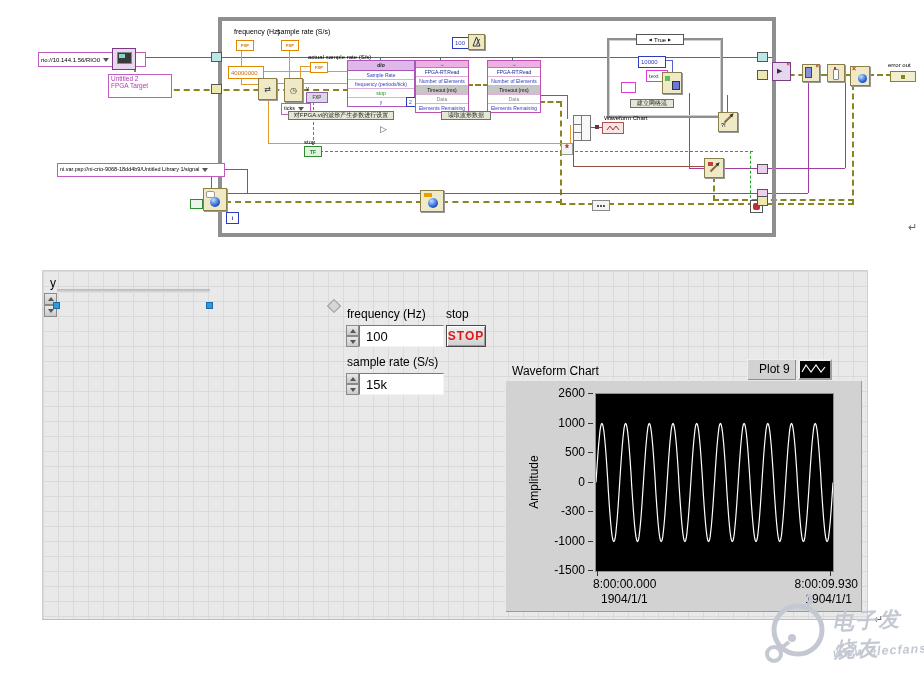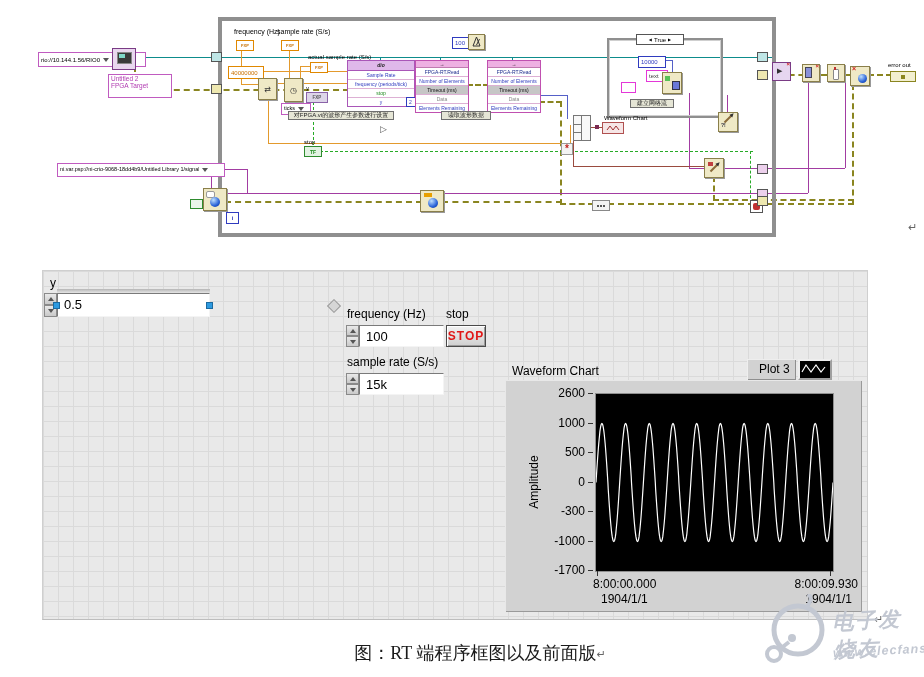--- a/index.html
+++ b/index.html
@@ -332,21 +332,20 @@
   <div class="fplabel" style="left:50px;top:276px">y</div>
   <div class="abs" style="left:57px;top:289px;width:153px;height:4px;background:linear-gradient(#b5b5b5,#e6e6e6)"></div>
   <div class="spinner" style="left:44px;top:293px;height:24px">
     <span class="spbtn">
         <i class="up"></i>
       </span>
     <span class="spbtn">
         <i class="dn"></i>
       </span>
   </div>
-  <div class="numfield" style="left:57px;top:293px;width:153px;height:24px">0.5</div>
   <i class="handle" style="left:53px;top:302px"></i>
   <i class="handle" style="left:206px;top:302px"></i>
   <i class="diamond" style="left:329px;top:301px"></i>
 
   <div class="fplabel" style="left:347px;top:307px">frequency (Hz)</div>
   <div class="spinner" style="left:346px;top:325px;height:22px">
     <span class="spbtn">
         <i class="up"></i>
       </span>
     <span class="spbtn">
@@ -364,21 +363,21 @@
         <i class="up"></i>
       </span>
     <span class="spbtn">
         <i class="dn"></i>
       </span>
   </div>
   <div class="numfield" style="left:359px;top:373px;width:85px;height:22px">15k</div>
 
   <div class="fplabel" style="left:512px;top:364px">Waveform Chart</div>
   <div class="legend">
-    <span class="legendtxt">Plot 3</span>
+    <span class="legendtxt">Plot 9</span>
     <span class="legendicon">
       <svg width="26" height="13">
           <polyline points="2,10 6,3 11,10 16,3 21,10 25,5" fill="none" stroke="#fff" stroke-width="1.2"></polyline>
         </svg>
     </span>
   </div>
   <div class="chartbox"></div>
   <div class="fplabel" style="left:534px;top:482px;transform:translate(-50%,-50%) rotate(-90deg);transform-origin:center">Amplitude</div>
   <div>
       <div class="ytick" style="left: 505px; top: 386px;">2600</div>
@@ -386,40 +385,37 @@
       <div class="ytick" style="left: 505px; top: 415.5px;">1000</div>
       <i class="ytickdash" style="left: 588px; top: 422.5px;"></i>
       <div class="ytick" style="left: 505px; top: 445px;">500</div>
       <i class="ytickdash" style="left: 588px; top: 452px;"></i>
       <div class="ytick" style="left: 505px; top: 474.5px;">0</div>
       <i class="ytickdash" style="left: 588px; top: 481.5px;"></i>
       <div class="ytick" style="left: 505px; top: 504px;">-300</div>
       <i class="ytickdash" style="left: 588px; top: 511px;"></i>
       <div class="ytick" style="left: 505px; top: 533.5px;">-1000</div>
       <i class="ytickdash" style="left: 588px; top: 540.5px;"></i>
-      <div class="ytick" style="left: 505px; top: 563px;">-1700</div>
+      <div class="ytick" style="left: 505px; top: 563px;">-1500</div>
       <i class="ytickdash" style="left: 588px; top: 570px;"></i>
     </div>
   <div class="plot">
     <svg id="wave" width="237" height="177">
       <polyline id="sinepoly" fill="none" stroke="#fff" stroke-width="1.2" points="0.0,88.5 0.4,82.3 0.8,76.2 1.2,70.3 1.6,64.5 2.0,59.0 2.4,53.8 2.8,49.0 3.2,44.7 3.6,40.8 3.9,37.4 4.3,34.6 4.7,32.4 5.1,30.8 5.5,29.8 5.9,29.5 6.3,29.8 6.7,30.8 7.1,32.4 7.5,34.6 7.9,37.4 8.3,40.8 8.7,44.7 9.1,49.0 9.5,53.8 9.9,59.0 10.3,64.5 10.7,70.3 11.1,76.2 11.5,82.3 11.9,88.5 12.2,94.7 12.6,100.8 13.0,106.7 13.4,112.5 13.8,118.0 14.2,123.2 14.6,128.0 15.0,132.3 15.4,136.2 15.8,139.6 16.2,142.4 16.6,144.6 17.0,146.2 17.4,147.2 17.8,147.5 18.2,147.2 18.6,146.2 19.0,144.6 19.4,142.4 19.8,139.6 20.1,136.2 20.5,132.3 20.9,128.0 21.3,123.2 21.7,118.0 22.1,112.5 22.5,106.7 22.9,100.8 23.3,94.7 23.7,88.5 24.1,82.3 24.5,76.2 24.9,70.3 25.3,64.5 25.7,59.0 26.1,53.8 26.5,49.0 26.9,44.7 27.3,40.8 27.7,37.4 28.0,34.6 28.4,32.4 28.8,30.8 29.2,29.8 29.6,29.5 30.0,29.8 30.4,30.8 30.8,32.4 31.2,34.6 31.6,37.4 32.0,40.8 32.4,44.7 32.8,49.0 33.2,53.8 33.6,59.0 34.0,64.5 34.4,70.3 34.8,76.2 35.2,82.3 35.5,88.5 35.9,94.7 36.3,100.8 36.7,106.7 37.1,112.5 37.5,118.0 37.9,123.2 38.3,128.0 38.7,132.3 39.1,136.2 39.5,139.6 39.9,142.4 40.3,144.6 40.7,146.2 41.1,147.2 41.5,147.5 41.9,147.2 42.3,146.2 42.7,144.6 43.1,142.4 43.4,139.6 43.8,136.2 44.2,132.3 44.6,128.0 45.0,123.2 45.4,118.0 45.8,112.5 46.2,106.7 46.6,100.8 47.0,94.7 47.4,88.5 47.8,82.3 48.2,76.2 48.6,70.3 49.0,64.5 49.4,59.0 49.8,53.8 50.2,49.0 50.6,44.7 51.0,40.8 51.4,37.4 51.7,34.6 52.1,32.4 52.5,30.8 52.9,29.8 53.3,29.5 53.7,29.8 54.1,30.8 54.5,32.4 54.9,34.6 55.3,37.4 55.7,40.8 56.1,44.7 56.5,49.0 56.9,53.8 57.3,59.0 57.7,64.5 58.1,70.3 58.5,76.2 58.9,82.3 59.3,88.5 59.6,94.7 60.0,100.8 60.4,106.7 60.8,112.5 61.2,118.0 61.6,123.2 62.0,128.0 62.4,132.3 62.8,136.2 63.2,139.6 63.6,142.4 64.0,144.6 64.4,146.2 64.8,147.2 65.2,147.5 65.6,147.2 66.0,146.2 66.4,144.6 66.8,142.4 67.1,139.6 67.5,136.2 67.9,132.3 68.3,128.0 68.7,123.2 69.1,118.0 69.5,112.5 69.9,106.7 70.3,100.8 70.7,94.7 71.1,88.5 71.5,82.3 71.9,76.2 72.3,70.3 72.7,64.5 73.1,59.0 73.5,53.8 73.9,49.0 74.3,44.7 74.7,40.8 75.0,37.4 75.4,34.6 75.8,32.4 76.2,30.8 76.6,29.8 77.0,29.5 77.4,29.8 77.8,30.8 78.2,32.4 78.6,34.6 79.0,37.4 79.4,40.8 79.8,44.7 80.2,49.0 80.6,53.8 81.0,59.0 81.4,64.5 81.8,70.3 82.2,76.2 82.6,82.3 82.9,88.5 83.3,94.7 83.7,100.8 84.1,106.7 84.5,112.5 84.9,118.0 85.3,123.2 85.7,128.0 86.1,132.3 86.5,136.2 86.9,139.6 87.3,142.4 87.7,144.6 88.1,146.2 88.5,147.2 88.9,147.5 89.3,147.2 89.7,146.2 90.1,144.6 90.5,142.4 90.9,139.6 91.2,136.2 91.6,132.3 92.0,128.0 92.4,123.2 92.8,118.0 93.2,112.5 93.6,106.7 94.0,100.8 94.4,94.7 94.8,88.5 95.2,82.3 95.6,76.2 96.0,70.3 96.4,64.5 96.8,59.0 97.2,53.8 97.6,49.0 98.0,44.7 98.4,40.8 98.8,37.4 99.1,34.6 99.5,32.4 99.9,30.8 100.3,29.8 100.7,29.5 101.1,29.8 101.5,30.8 101.9,32.4 102.3,34.6 102.7,37.4 103.1,40.8 103.5,44.7 103.9,49.0 104.3,53.8 104.7,59.0 105.1,64.5 105.5,70.3 105.9,76.2 106.3,82.3 106.7,88.5 107.0,94.7 107.4,100.8 107.8,106.7 108.2,112.5 108.6,118.0 109.0,123.2 109.4,128.0 109.8,132.3 110.2,136.2 110.6,139.6 111.0,142.4 111.4,144.6 111.8,146.2 112.2,147.2 112.6,147.5 113.0,147.2 113.4,146.2 113.8,144.6 114.2,142.4 114.5,139.6 114.9,136.2 115.3,132.3 115.7,128.0 116.1,123.2 116.5,118.0 116.9,112.5 117.3,106.7 117.7,100.8 118.1,94.7 118.5,88.5 118.9,82.3 119.3,76.2 119.7,70.3 120.1,64.5 120.5,59.0 120.9,53.8 121.3,49.0 121.7,44.7 122.1,40.8 122.5,37.4 122.8,34.6 123.2,32.4 123.6,30.8 124.0,29.8 124.4,29.5 124.8,29.8 125.2,30.8 125.6,32.4 126.0,34.6 126.4,37.4 126.8,40.8 127.2,44.7 127.6,49.0 128.0,53.8 128.4,59.0 128.8,64.5 129.2,70.3 129.6,76.2 130.0,82.3 130.4,88.5 130.7,94.7 131.1,100.8 131.5,106.7 131.9,112.5 132.3,118.0 132.7,123.2 133.1,128.0 133.5,132.3 133.9,136.2 134.3,139.6 134.7,142.4 135.1,144.6 135.5,146.2 135.9,147.2 136.3,147.5 136.7,147.2 137.1,146.2 137.5,144.6 137.9,142.4 138.3,139.6 138.6,136.2 139.0,132.3 139.4,128.0 139.8,123.2 140.2,118.0 140.6,112.5 141.0,106.7 141.4,100.8 141.8,94.7 142.2,88.5 142.6,82.3 143.0,76.2 143.4,70.3 143.8,64.5 144.2,59.0 144.6,53.8 145.0,49.0 145.4,44.7 145.8,40.8 146.2,37.4 146.5,34.6 146.9,32.4 147.3,30.8 147.7,29.8 148.1,29.5 148.5,29.8 148.9,30.8 149.3,32.4 149.7,34.6 150.1,37.4 150.5,40.8 150.9,44.7 151.3,49.0 151.7,53.8 152.1,59.0 152.5,64.5 152.9,70.3 153.3,76.2 153.7,82.3 154.1,88.5 154.4,94.7 154.8,100.8 155.2,106.7 155.6,112.5 156.0,118.0 156.4,123.2 156.8,128.0 157.2,132.3 157.6,136.2 158.0,139.6 158.4,142.4 158.8,144.6 159.2,146.2 159.6,147.2 160.0,147.5 160.4,147.2 160.8,146.2 161.2,144.6 161.6,142.4 162.0,139.6 162.3,136.2 162.7,132.3 163.1,128.0 163.5,123.2 163.9,118.0 164.3,112.5 164.7,106.7 165.1,100.8 165.5,94.7 165.9,88.5 166.3,82.3 166.7,76.2 167.1,70.3 167.5,64.5 167.9,59.0 168.3,53.8 168.7,49.0 169.1,44.7 169.5,40.8 169.8,37.4 170.2,34.6 170.6,32.4 171.0,30.8 171.4,29.8 171.8,29.5 172.2,29.8 172.6,30.8 173.0,32.4 173.4,34.6 173.8,37.4 174.2,40.8 174.6,44.7 175.0,49.0 175.4,53.8 175.8,59.0 176.2,64.5 176.6,70.3 177.0,76.2 177.4,82.3 177.8,88.5 178.1,94.7 178.5,100.8 178.9,106.7 179.3,112.5 179.7,118.0 180.1,123.2 180.5,128.0 180.9,132.3 181.3,136.2 181.7,139.6 182.1,142.4 182.5,144.6 182.9,146.2 183.3,147.2 183.7,147.5 184.1,147.2 184.5,146.2 184.9,144.6 185.3,142.4 185.7,139.6 186.0,136.2 186.4,132.3 186.8,128.0 187.2,123.2 187.6,118.0 188.0,112.5 188.4,106.7 188.8,100.8 189.2,94.7 189.6,88.5 190.0,82.3 190.4,76.2 190.8,70.3 191.2,64.5 191.6,59.0 192.0,53.8 192.4,49.0 192.8,44.7 193.2,40.8 193.5,37.4 193.9,34.6 194.3,32.4 194.7,30.8 195.1,29.8 195.5,29.5 195.9,29.8 196.3,30.8 196.7,32.4 197.1,34.6 197.5,37.4 197.9,40.8 198.3,44.7 198.7,49.0 199.1,53.8 199.5,59.0 199.9,64.5 200.3,70.3 200.7,76.2 201.1,82.3 201.4,88.5 201.8,94.7 202.2,100.8 202.6,106.7 203.0,112.5 203.4,118.0 203.8,123.2 204.2,128.0 204.6,132.3 205.0,136.2 205.4,139.6 205.8,142.4 206.2,144.6 206.6,146.2 207.0,147.2 207.4,147.5 207.8,147.2 208.2,146.2 208.6,144.6 209.0,142.4 209.3,139.6 209.7,136.2 210.1,132.3 210.5,128.0 210.9,123.2 211.3,118.0 211.7,112.5 212.1,106.7 212.5,100.8 212.9,94.7 213.3,88.5 213.7,82.3 214.1,76.2 214.5,70.3 214.9,64.5 215.3,59.0 215.7,53.8 216.1,49.0 216.5,44.7 216.9,40.8 217.3,37.4 217.6,34.6 218.0,32.4 218.4,30.8 218.8,29.8 219.2,29.5 219.6,29.8 220.0,30.8 220.4,32.4 220.8,34.6 221.2,37.4 221.6,40.8 222.0,44.7 222.4,49.0 222.8,53.8 223.2,59.0 223.6,64.5 224.0,70.3 224.4,76.2 224.8,82.3 225.1,88.5 225.5,94.7 225.9,100.8 226.3,106.7 226.7,112.5 227.1,118.0 227.5,123.2 227.9,128.0 228.3,132.3 228.7,136.2 229.1,139.6 229.5,142.4 229.9,144.6 230.3,146.2 230.7,147.2 231.1,147.5 231.5,147.2 231.9,146.2 232.3,144.6 232.7,142.4 233.0,139.6 233.4,136.2 233.8,132.3 234.2,128.0 234.6,123.2 235.0,118.0 235.4,112.5 235.8,106.7 236.2,100.8 236.6,94.7 237.0,88.5"></polyline>
     </svg>
   </div>
   <i class="xtickdash" style="left:597px;top:571px"></i>
   <i class="xtickdash" style="left:830px;top:571px"></i>
   <div class="xlab" style="left:593px;top:577px">8:00:00.000</div>
   <div class="xlab" style="left:601px;top:592px">1904/1/1</div>
   <div class="xlab" style="left:770px;top:577px;width:88px;text-align:right">8:00:09.930</div>
   <div class="xlab" style="left:770px;top:592px;width:82px;text-align:right">1904/1/1</div>
 
   <div class="abs retmark" style="left:874px;top:613px">↵</div>
 
-  <div class="caption">
-    <span>图：RT 端程序框图以及前面版</span><span class="retmark">↵</span>
-  </div>
 
   <div class="wm" style="left:762px;top:594px">
     <svg width="70" height="78">
       <circle cx="36" cy="36" r="24" fill="none" stroke="#c3c8d2" stroke-width="5"></circle>
       <circle cx="12" cy="60" r="7" fill="none" stroke="#c3c8d2" stroke-width="4"></circle>
       <line x1="18" y1="55" x2="27" y2="48" stroke="#c3c8d2" stroke-width="4"></line>
       <circle cx="30" cy="44" r="4" fill="#c3c8d2"></circle>
       <path d="M44 14 Q52 4 46 0" fill="none" stroke="#c3c8d2" stroke-width="4"></path>
     </svg>
   </div>

